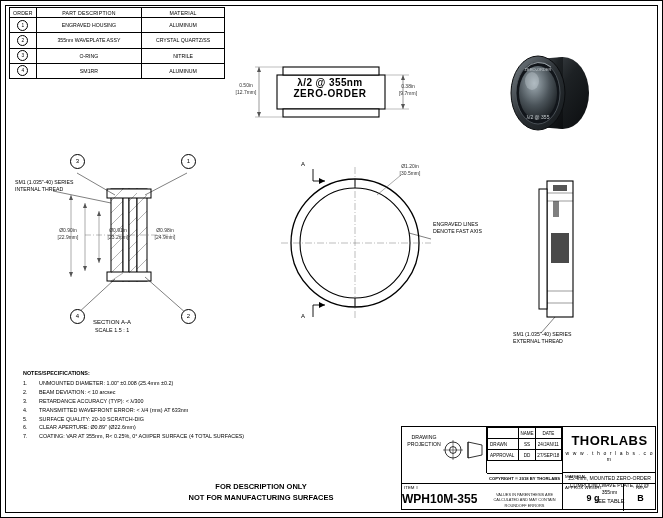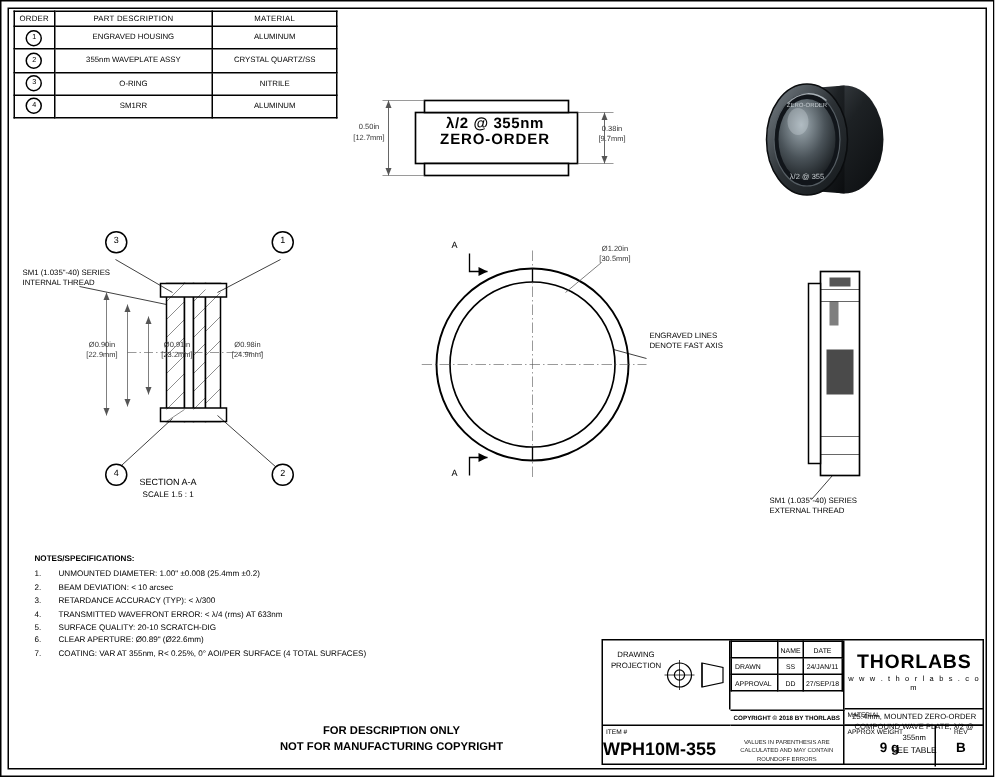--- a/index.html
+++ b/index.html
@@ -338,21 +338,21 @@
         <div class="txt">CLEAR APERTURE: Ø0.89" (Ø22.6mm)</div>
       </div>
     <div class="row">
         <div class="num">7.</div>
         <div class="txt">COATING: VAR AT 355nm, R&lt; 0.25%, 0° AOI/PER SURFACE (4 TOTAL SURFACES)</div>
       </div>
   </div>
 
   <div id="disclaimer">
     <div>FOR DESCRIPTION ONLY</div>
-    <div>NOT FOR MANUFACTURING COPYRIGHT</div>
+    <div>NOT FOR MANUFACTURING SURFACES</div>
   </div>
 
   <div id="titleblock">
 
     <div id="tb-proj">
       <div class="t">DRAWING
 PROJECTION</div>
       <svg width="44" height="28" viewBox="0 0 44 28" style="position:absolute;left:40px;top:9px;">
         <circle cx="11" cy="14" r="8" fill="none" stroke="#000" stroke-width="0.8"></circle>
         <circle cx="11" cy="14" r="3.4" fill="none" stroke="#000" stroke-width="0.8"></circle>

